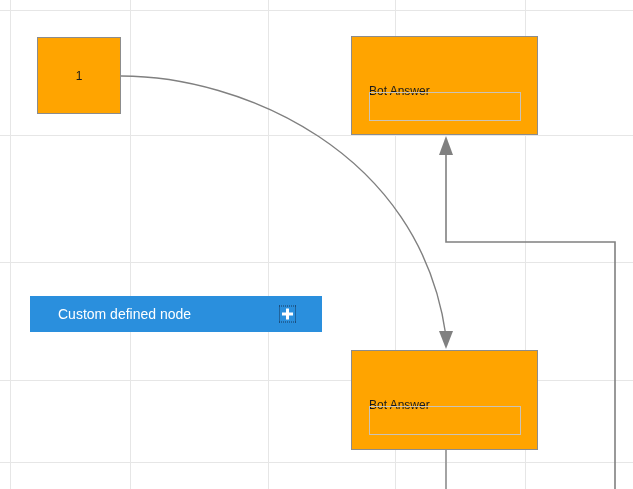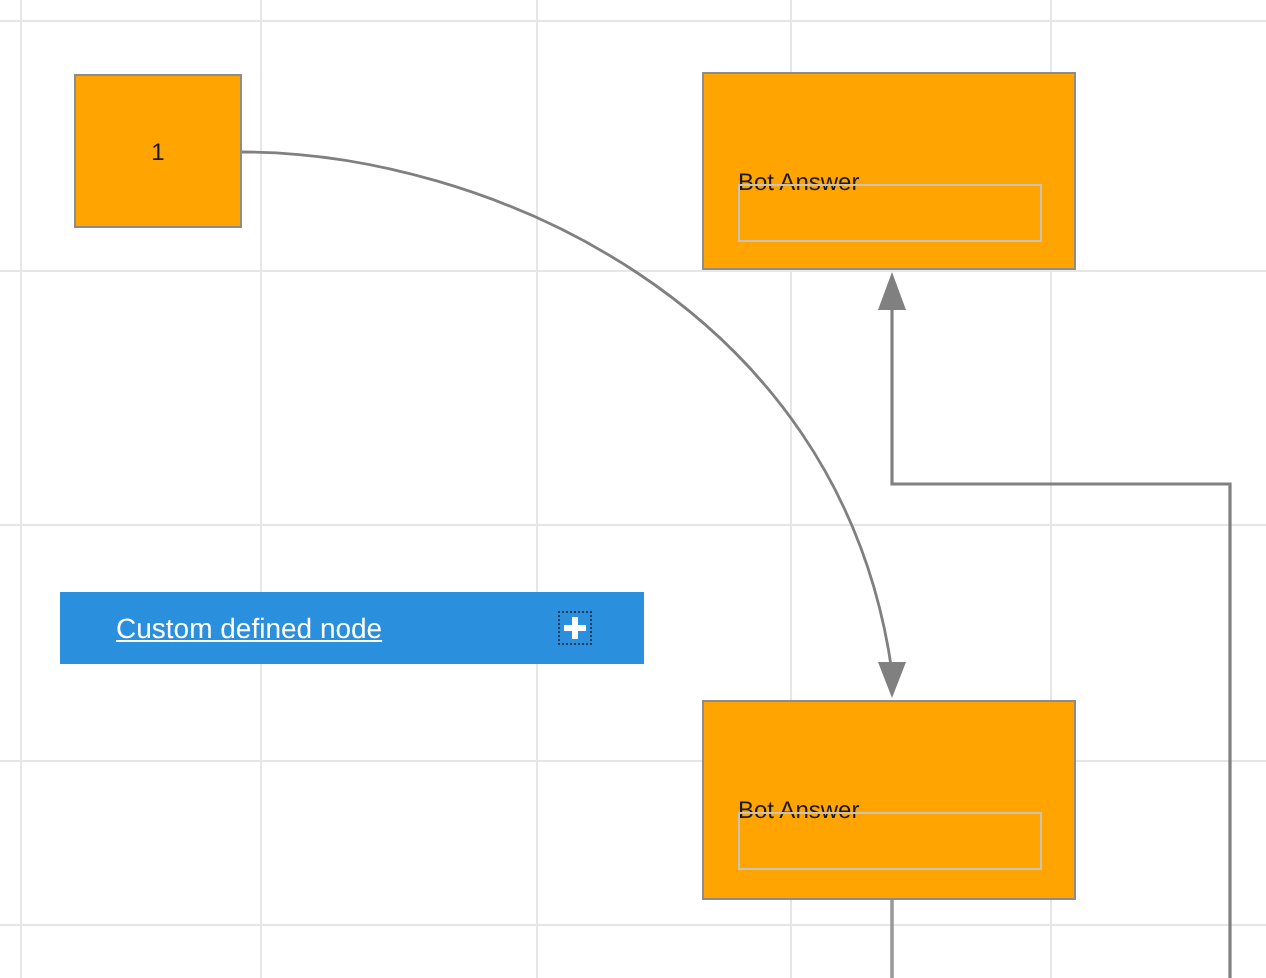--- a/index.html
+++ b/index.html
@@ -93,21 +93,20 @@
     display: flex;
     align-items: center;
     color: #ffffff;
   }
   .palette-label {
     font-size: 14px;
     color: #ffffff;
     margin-left: 28px;
     line-height: 1;
     white-space: nowrap;
-    text-decoration: underline;
   }
   .palette-add {
     position: absolute;
     right: 26px;
     top: 50%;
     transform: translateY(-50%);
     width: 17px;
     height: 17px;
     box-sizing: border-box;
     border: 1px dotted #17385c;

